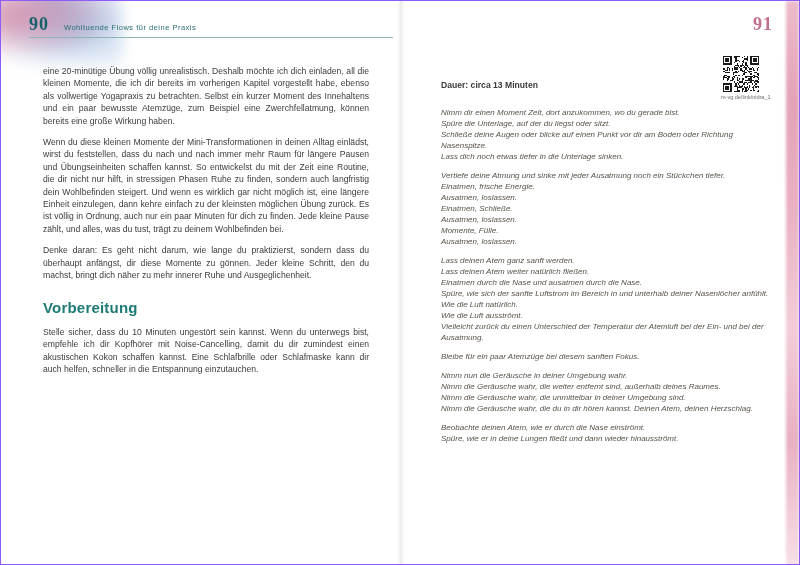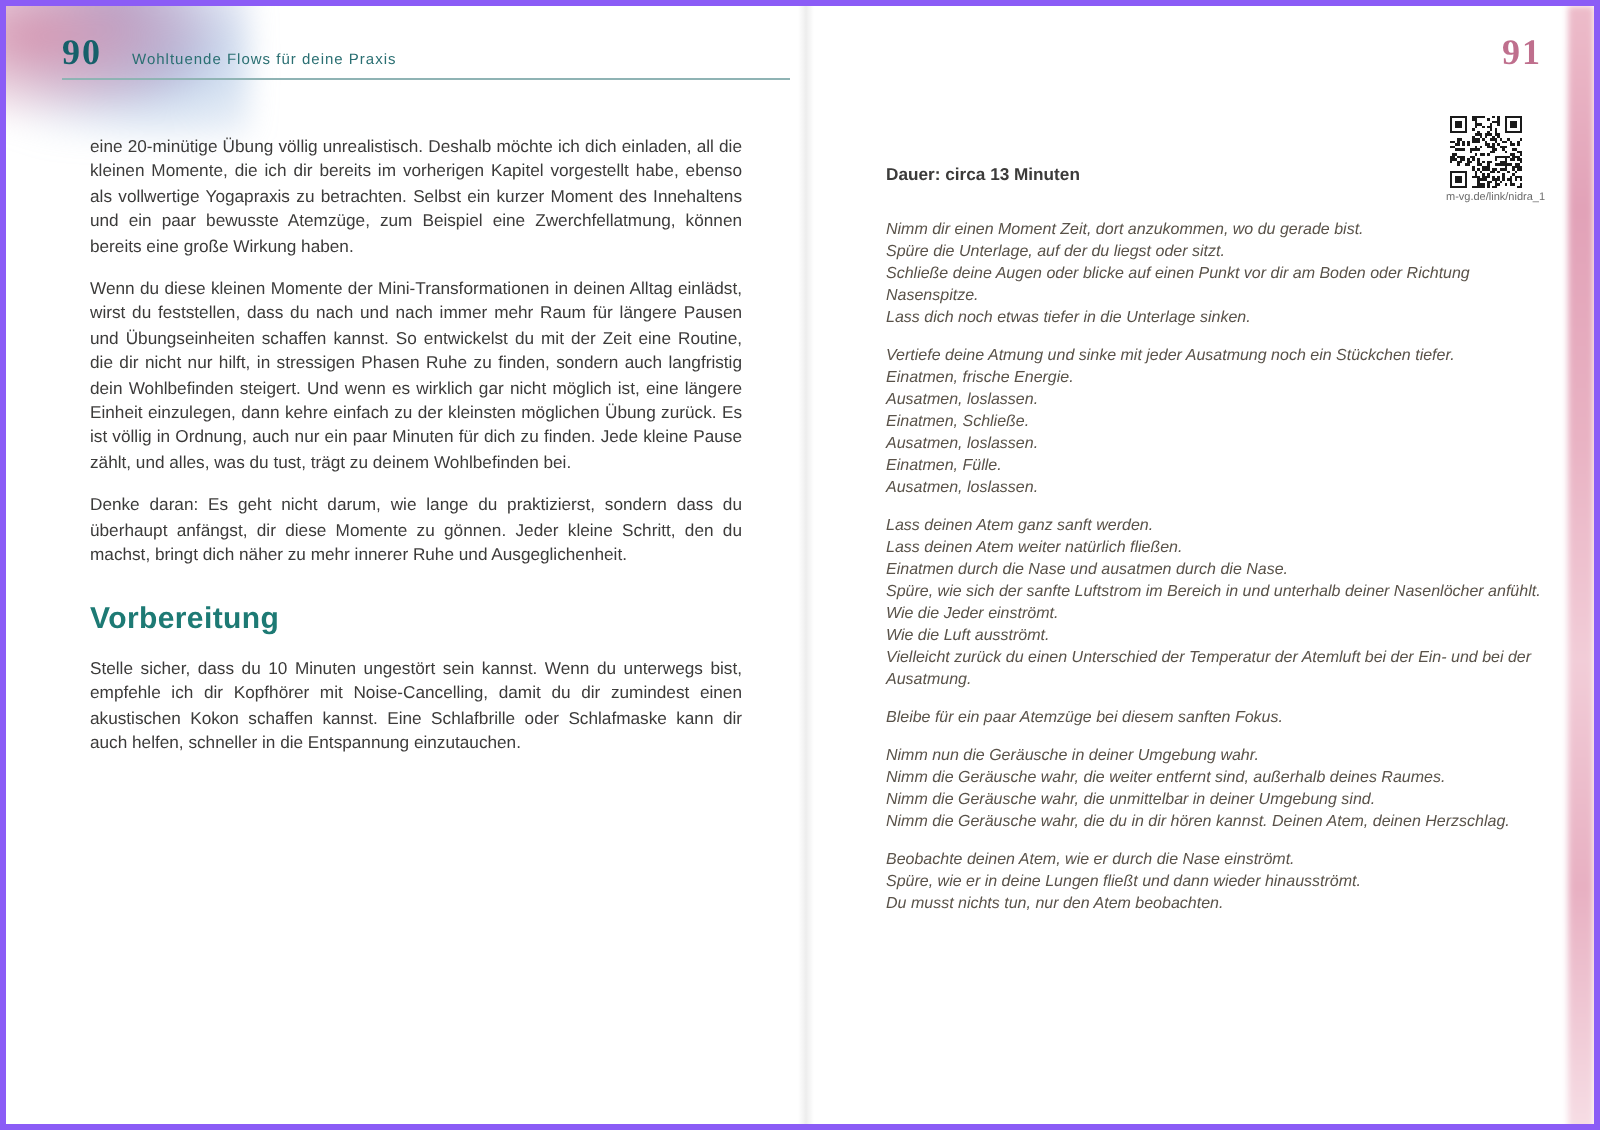--- a/index.html
+++ b/index.html
@@ -1,19 +1,19 @@
 <!DOCTYPE html>
 <html><head>
 <meta charset="utf-8">
 <style>
   html,body { margin:0; padding:0; background:#e9e9e9; }
   .spread {
     position:relative; width:800px; height:565px; margin:0 auto;
     background:#ffffff; overflow:hidden;
-    border:3px solid #8b5cf6; box-sizing:border-box;
+    border:1px solid #8b5cf6; box-sizing:border-box;
     font-family:"Liberation Sans", sans-serif;
   }
   
   .watercolor-corner {
     position:absolute; left:-28px; top:-26px; width:150px; height:92px;
     background:
       radial-gradient(ellipse at 28% 45%, rgba(213,140,168,.85), rgba(213,140,168,0) 62%),
       radial-gradient(ellipse at 55% 30%, rgba(146,140,196,.65), rgba(146,140,196,0) 60%),
       radial-gradient(ellipse at 72% 60%, rgba(132,168,214,.55), rgba(132,168,214,0) 65%);
     filter: blur(7px);
@@ -393,42 +393,41 @@
           <div class="line">Spüre die Unterlage, auf der du liegst oder sitzt.</div>
           <div class="line">Schließe deine Augen oder blicke auf einen Punkt vor dir am Boden oder Richtung Nasenspitze.</div>
           <div class="line">Lass dich noch etwas tiefer in die Unterlage sinken.</div>
         </div>
         <div class="block">
           <div class="line">Vertiefe deine Atmung und sinke mit jeder Ausatmung noch ein Stückchen tiefer.</div>
           <div class="line">Einatmen, frische Energie.</div>
           <div class="line">Ausatmen, loslassen.</div>
           <div class="line">Einatmen, Schließe.</div>
           <div class="line">Ausatmen, loslassen.</div>
-          <div class="line">Einatmen, Fülle.</div>
+          <div class="line">Momente, Fülle.</div>
           <div class="line">Ausatmen, loslassen.</div>
         </div>
         <div class="block">
           <div class="line">Lass deinen Atem ganz sanft werden.</div>
           <div class="line">Lass deinen Atem weiter natürlich fließen.</div>
           <div class="line">Einatmen durch die Nase und ausatmen durch die Nase.</div>
           <div class="line">Spüre, wie sich der sanfte Luftstrom im Bereich in und unterhalb deiner Nasenlöcher anfühlt.</div>
-          <div class="line">Wie die Jeder einströmt.</div>
+          <div class="line">Wie die Luft natürlich.</div>
           <div class="line">Wie die Luft ausströmt.</div>
           <div class="line">Vielleicht zurück du einen Unterschied der Temperatur der Atemluft bei der Ein- und bei der Ausatmung.</div>
         </div>
         <div class="block">
           <div class="line">Bleibe für ein paar Atemzüge bei diesem sanften Fokus.</div>
         </div>
         <div class="block">
           <div class="line">Nimm nun die Geräusche in deiner Umgebung wahr.</div>
           <div class="line">Nimm die Geräusche wahr, die weiter entfernt sind, außerhalb deines Raumes.</div>
           <div class="line">Nimm die Geräusche wahr, die unmittelbar in deiner Umgebung sind.</div>
           <div class="line">Nimm die Geräusche wahr, die du in dir hören kannst. Deinen Atem, deinen Herzschlag.</div>
         </div>
         <div class="block">
           <div class="line">Beobachte deinen Atem, wie er durch die Nase einströmt.</div>
           <div class="line">Spüre, wie er in deine Lungen fließt und dann wieder hinausströmt.</div>
-          <div class="line">Du musst nichts tun, nur den Atem beobachten.</div>
         </div>
       </div>
   </div>
 
 </div>
 
 </body></html>

